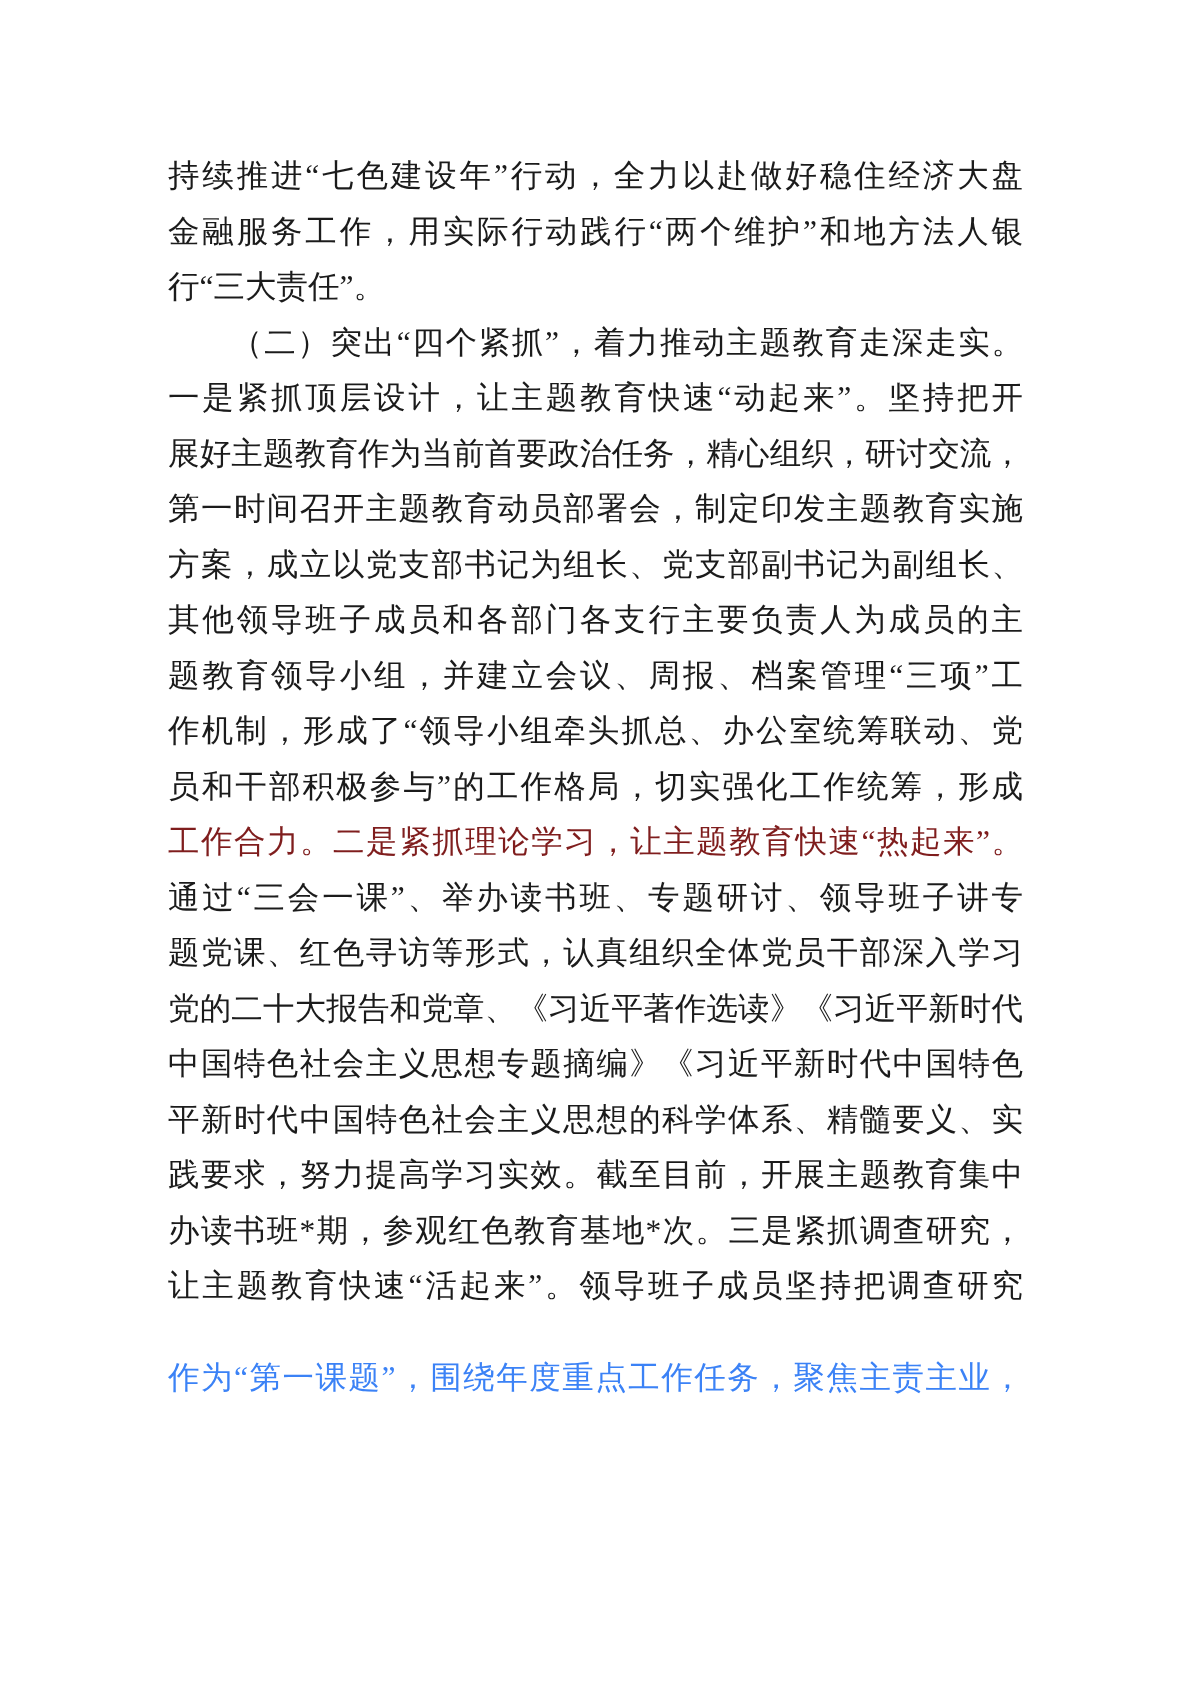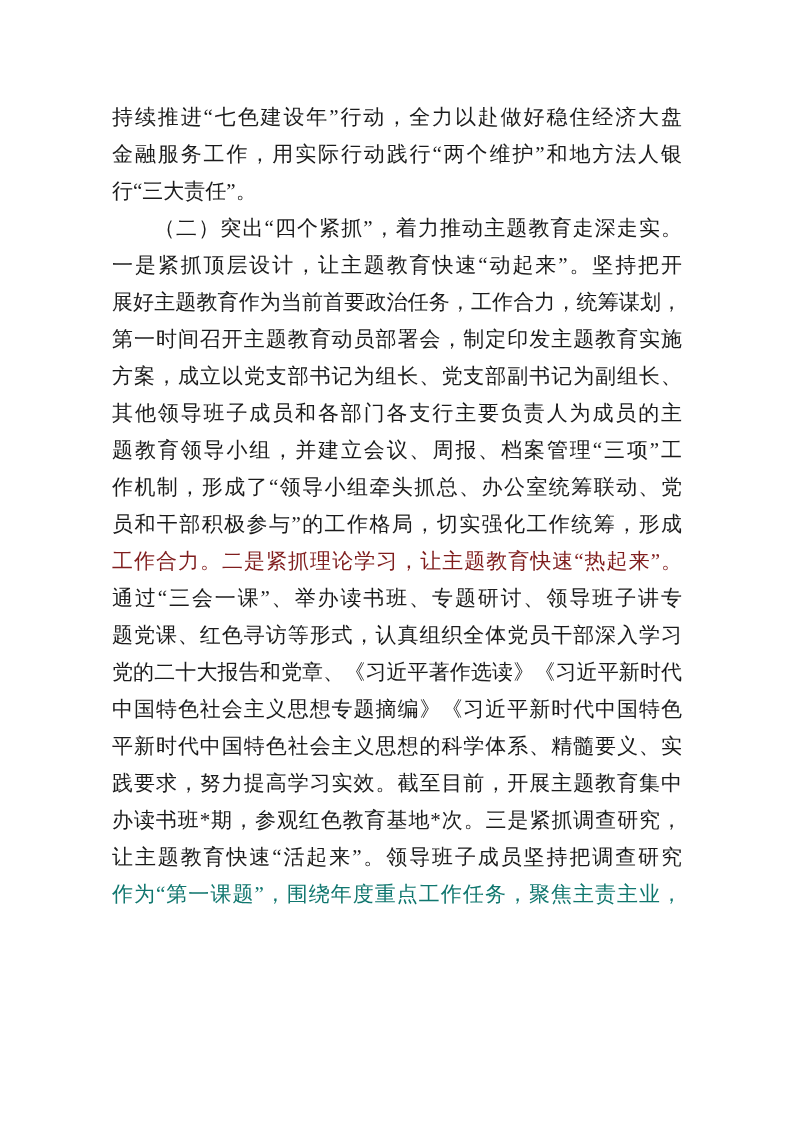--- a/index.html
+++ b/index.html
@@ -48,32 +48,32 @@
 <div class="page" style="background: rgb(255, 255, 255);">
   <div class="doc-body">
       <div class="paragraph">
         <div class="line" style="color: rgb(27, 27, 27);">持续推进“七色建设年”行动，全力以赴做好稳住经济大盘</div>
         <div class="line" style="color: rgb(27, 27, 27);">金融服务工作，用实际行动践行“两个维护”和地方法人银</div>
         <div class="line no-justify" style="color: rgb(27, 27, 27);">行“三大责任”。</div>
       </div>
       <div class="paragraph">
         <div class="line indent" style="color: rgb(27, 27, 27);">（二）突出“四个紧抓”，着力推动主题教育走深走实。</div>
         <div class="line" style="color: rgb(27, 27, 27);">一是紧抓顶层设计，让主题教育快速“动起来”。坚持把开</div>
-        <div class="line" style="color: rgb(27, 27, 27);">展好主题教育作为当前首要政治任务，工作合力，统筹谋划，</div>
+        <div class="line" style="color: rgb(27, 27, 27);">展好主题教育作为当前首要政治任务，精心组织，研讨交流，</div>
         <div class="line" style="color: rgb(27, 27, 27);">第一时间召开主题教育动员部署会，制定印发主题教育实施</div>
         <div class="line" style="color: rgb(27, 27, 27);">方案，成立以党支部书记为组长、党支部副书记为副组长、</div>
         <div class="line" style="color: rgb(27, 27, 27);">其他领导班子成员和各部门各支行主要负责人为成员的主</div>
         <div class="line" style="color: rgb(27, 27, 27);">题教育领导小组，并建立会议、周报、档案管理“三项”工</div>
         <div class="line" style="color: rgb(27, 27, 27);">作机制，形成了“领导小组牵头抓总、办公室统筹联动、党</div>
         <div class="line" style="color: rgb(27, 27, 27);">员和干部积极参与”的工作格局，切实强化工作统筹，形成</div>
         <div class="line" style="color: #7f1d1d;">工作合力。二是紧抓理论学习，让主题教育快速“热起来”。</div>
         <div class="line" style="color: rgb(27, 27, 27);">通过“三会一课”、举办读书班、专题研讨、领导班子讲专</div>
         <div class="line" style="color: rgb(27, 27, 27);">题党课、红色寻访等形式，认真组织全体党员干部深入学习</div>
         <div class="line" style="color: rgb(27, 27, 27);">党的二十大报告和党章、《习近平著作选读》《习近平新时代</div>
         <div class="line" style="color: rgb(27, 27, 27);">中国特色社会主义思想专题摘编》《习近平新时代中国特色</div>
         <div class="line" style="color: rgb(27, 27, 27);">平新时代中国特色社会主义思想的科学体系、精髓要义、实</div>
         <div class="line" style="color: rgb(27, 27, 27);">践要求，努力提高学习实效。截至目前，开展主题教育集中</div>
         <div class="line" style="color: rgb(27, 27, 27);">办读书班*期，参观红色教育基地*次。三是紧抓调查研究，</div>
         <div class="line" style="color: rgb(27, 27, 27);">让主题教育快速“活起来”。领导班子成员坚持把调查研究</div>
-        <div class="line" style="color: #0f766e;">作为“第一课题”，围绕年度重点工作任务，聚焦主责主业，</div>
+        <div class="line" style="color: #3b82f6; margin-top: 24px;">作为“第一课题”，围绕年度重点工作任务，聚焦主责主业，</div>
       </div>
     </div>
 </div>
 
 </body></html>

